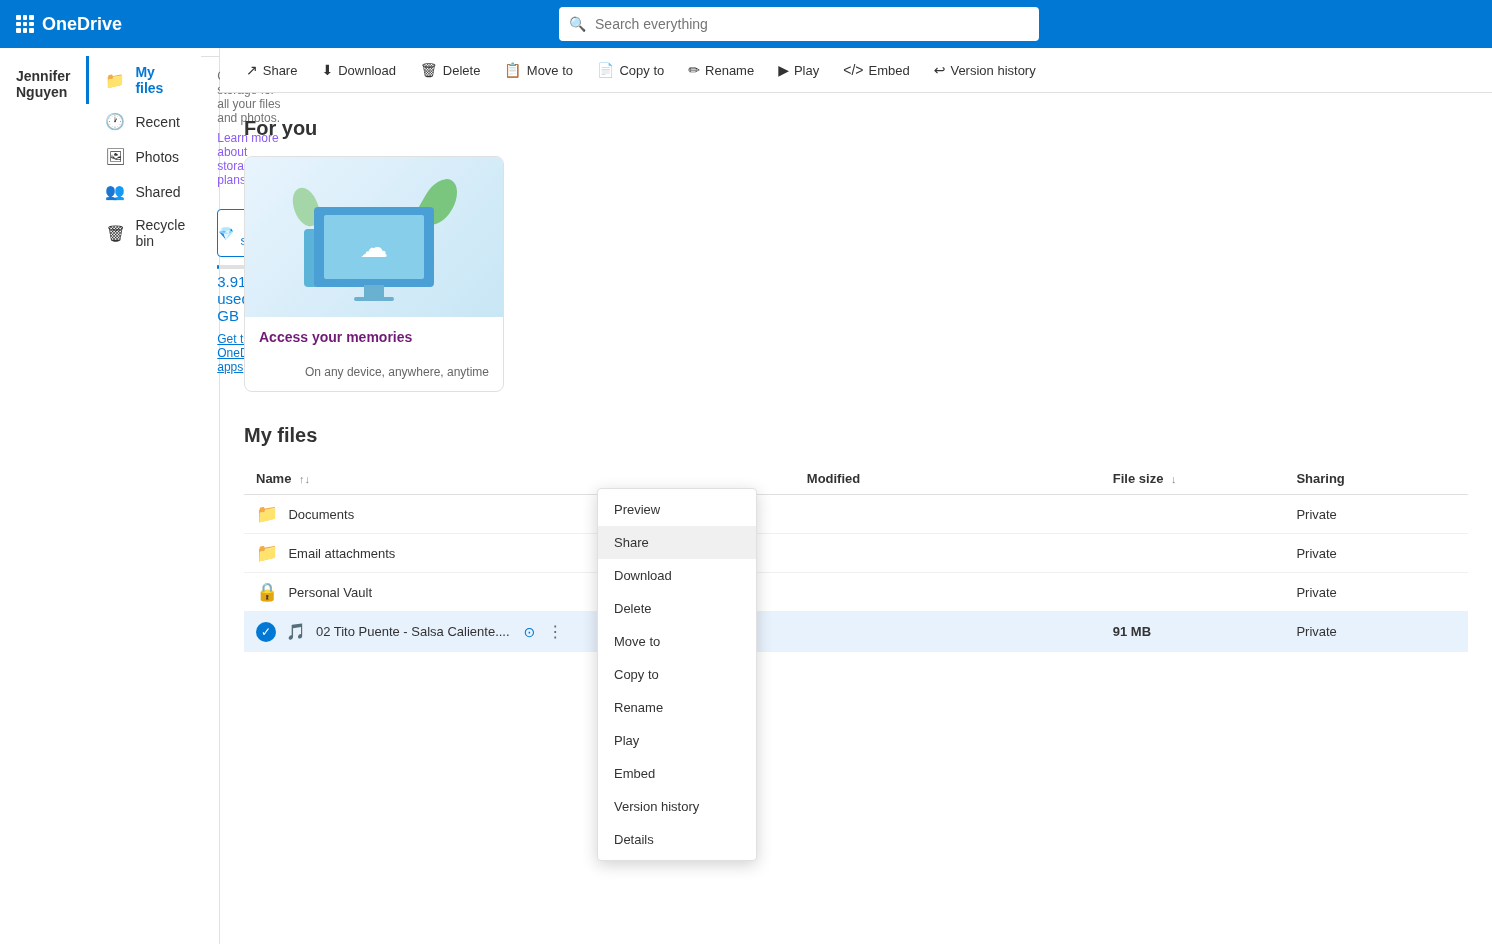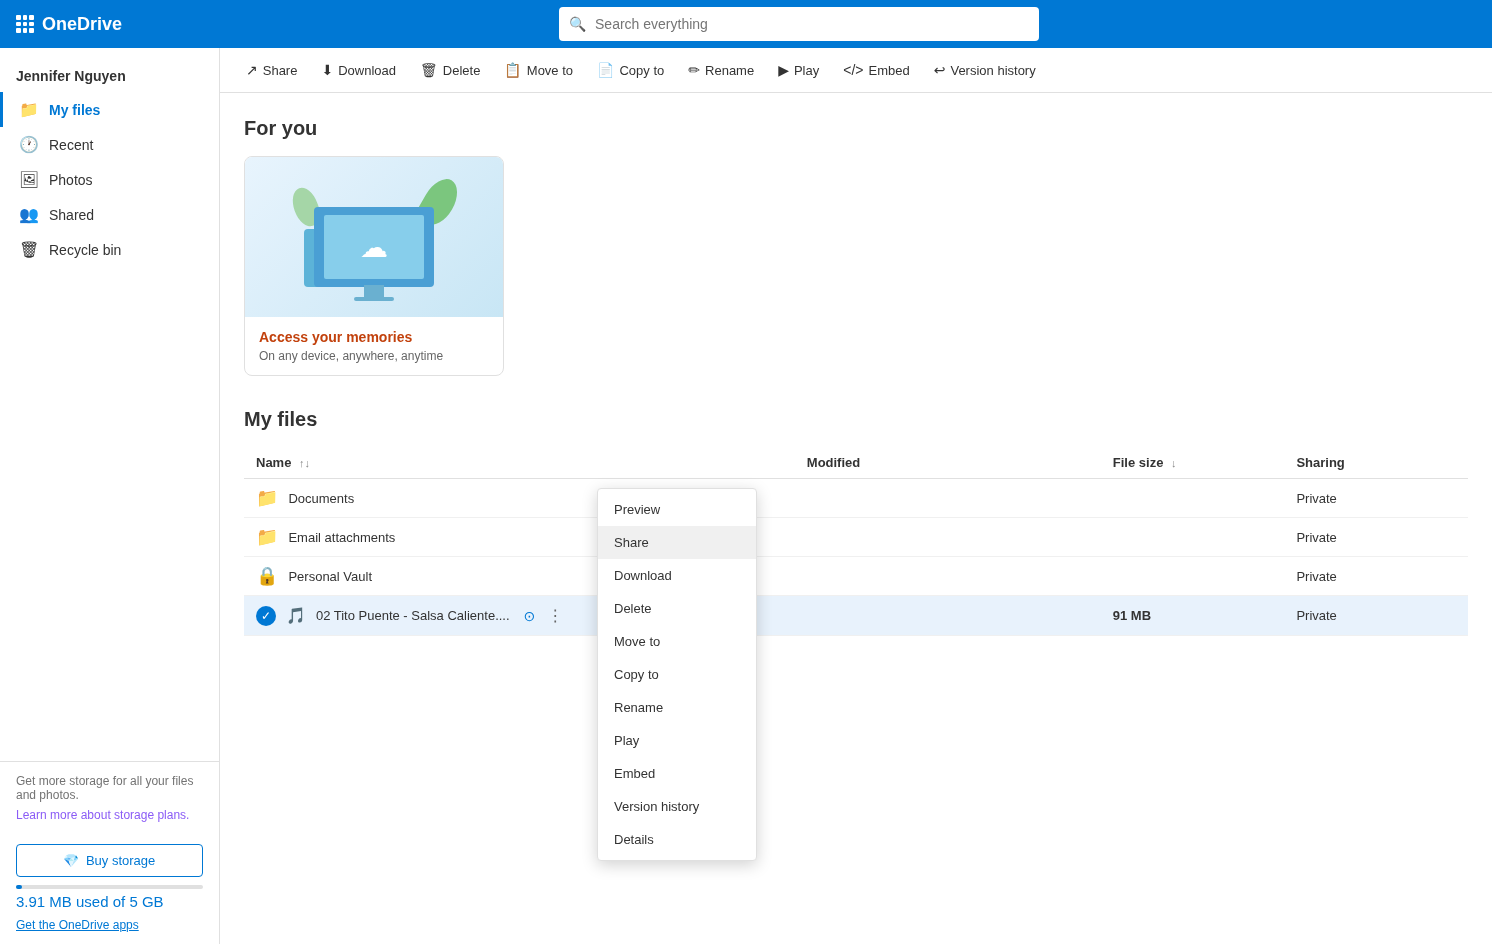--- a/index.html
+++ b/index.html
@@ -62,21 +62,21 @@
     .layout {
       display: flex;
       height: calc(944px - 48px);
     }
 
     
     .sidebar {
       width: 220px;
       border-right: 1px solid #e0e0e0;
       display: flex;
-      flex-direction: column;
+      flex-direction: row;
       flex-shrink: 0;
       padding-top: 8px;
       background: #fff;
     }
     .sidebar-user {
       padding: 12px 16px 8px;
       font-weight: 600;
       font-size: 14px;
       color: #333;
     }
@@ -310,26 +310,27 @@
       background: #a5d6a7;
       border-radius: 50% 50% 0 50%;
       transform: rotate(-20deg);
     }
     .memory-card-body {
       padding: 12px 14px;
     }
     .memory-card-title {
       font-size: 14px;
       font-weight: 600;
-      color: #c2410c;
-      margin-bottom: 4px;
+      color: #701a75;
+      margin-bottom: 20px;
     }
     .memory-card-subtitle {
       font-size: 12px;
       color: #666;
+      text-align: right;
     }
 
     
     .my-files-section { }
     .files-table {
       width: 100%;
       border-collapse: collapse;
     }
     .files-table th {
       text-align: left;

